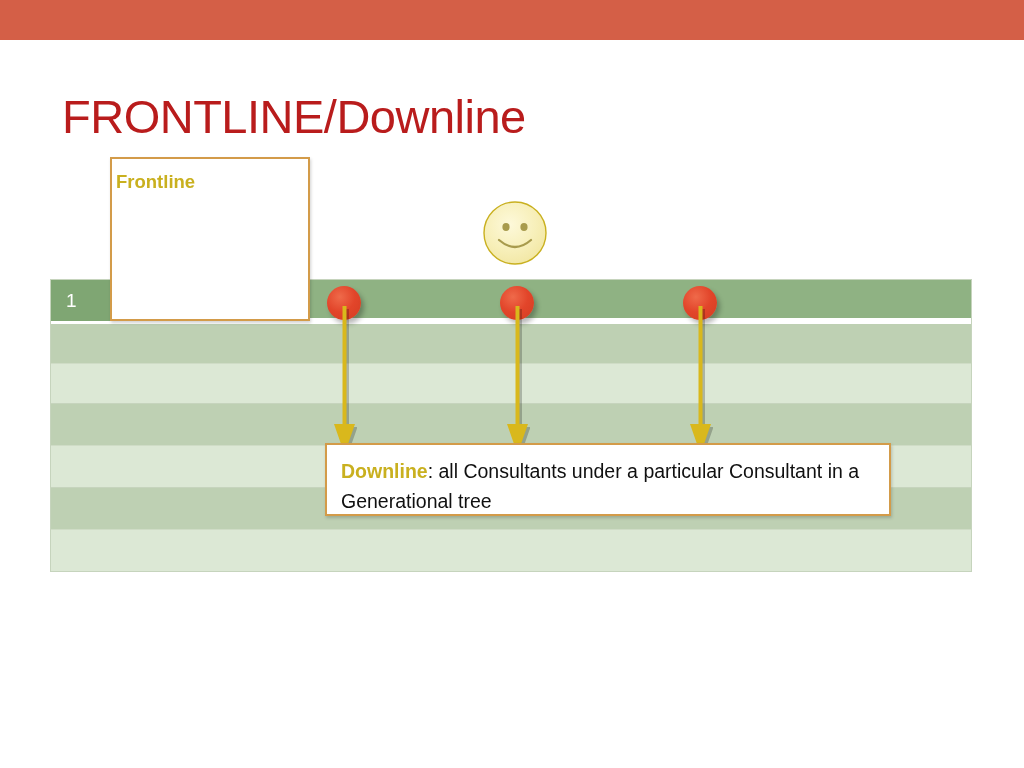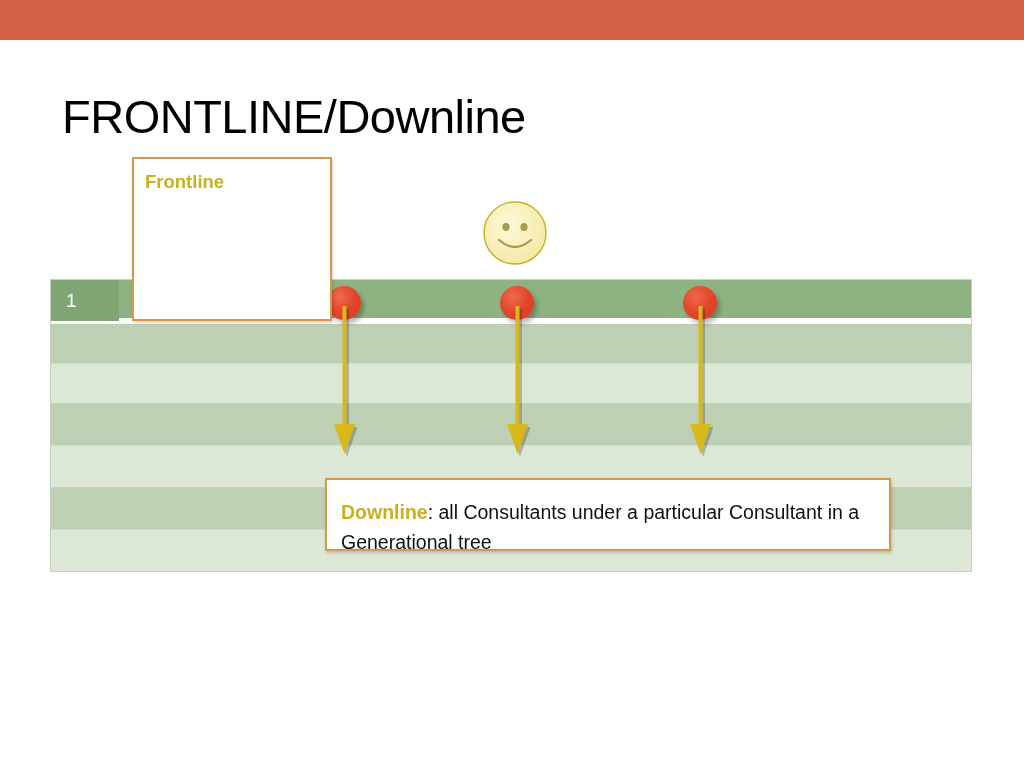--- a/index.html
+++ b/index.html
@@ -29,21 +29,21 @@
     background: #d45f47;
   }
 
   
   .slide-title {
     position: absolute;
     left: 62px;
     top: 88px;
     font-size: 47px;
     line-height: 58px;
-    color: #000000;
+    color: #b91c1c;
     font-weight: 400;
     letter-spacing: -0.5px;
     white-space: nowrap;
   }
 
   
   .gen-table {
     position: absolute;
     left: 50px;
     top: 279px;
@@ -130,38 +130,37 @@
   }
   .callout .kw {
     color: #c9b01f;
     font-weight: bold;
   }
   .callout-frontline {
     left: 110px;
     top: 157px;
     width: 200px;
     height: 164px;
-    padding: 10px 9px 0 11px;
+    padding: 10px 9px 0 4px;
     font-size: 19.5px;
     line-height: 30px;
     color: #101010;
-    margin-left: 22px;
   }
   .callout-frontline .kw {
     display: block;
     font-size: 18.5px;
     line-height: 26px;
     margin-bottom: 2px;
   }
   .callout-downline {
     left: 325px;
-    top: 478px;
+    top: 443px;
     width: 566px;
     height: 73px;
-    padding: 17px 0 0 14px;
+    padding: 11px 0 0 14px;
     font-size: 19.5px;
     line-height: 30px;
     color: #101010;
   }
   .callout-downline .kw {
     font-size: 19.5px;
   }
 </style>
 </head>
 <body>

